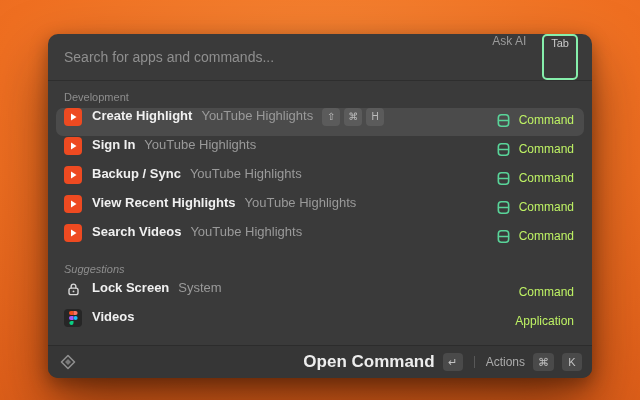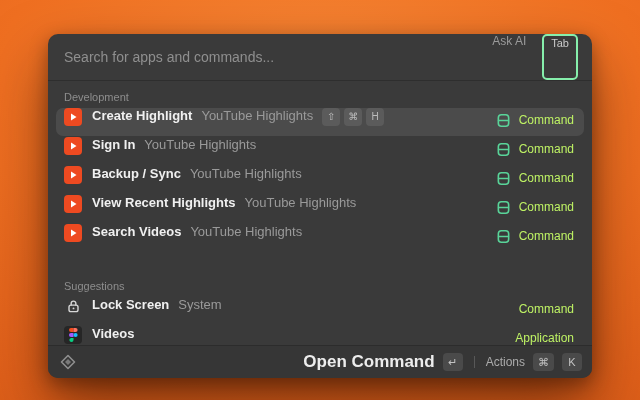--- a/index.html
+++ b/index.html
@@ -19,21 +19,21 @@
   .searchbar { height: 46px; display: flex; padding: 0 14px 0 16px; flex: none; }
   .search-input { flex: 1; background: transparent; border: none; outline: none;
     color: #ececec; font-size: 14px; font-family: "Liberation Sans", sans-serif; }
   .search-input::placeholder { color: #8f8f8f; opacity: 1; }
   .askai { color: #9a9a9a; font-size: 12px; margin-right: 16px; white-space: nowrap; }
   .tabkey { border: 2px solid #86efac; border-radius: 5px; color: #c9c9c9;
     font-size: 11px; padding: 2px 7px; line-height: 1; }
   
   .list { flex: 1; border-top: 1px solid #2e2e2e; padding: 2px 8px 0; overflow: hidden; }
   .section-title { font-size: 11px; color: #8d8d8d; margin: 8px 8px 5px; }
-  .section-title.suggestions { margin-top: 28px; }
+  .section-title.suggestions { margin-top: 11px; font-style: italic; }
   .row { height: 28px; border-radius: 7px; display: flex; 
     padding: 0 10px 4px 8px; margin-bottom: 1px; }
   .row.selected { background: #4b4b4b; }
   .row-icon { width: 18px; height: 18px; flex: none; margin-right: 10px;
     display: flex; align-items: center; justify-content: center; }
   .yt-icon { width: 18px; height: 18px; border-radius: 4px; background: #ee4a21;
     display: flex; align-items: center; justify-content: center; }
   .app-icon-dark { width: 18px; height: 18px; border-radius: 4px; background: #262626;
     display: flex; align-items: center; justify-content: center; }
   .row-title { font-size: 13px; font-weight: 600; color: #f0f0f0; white-space: nowrap; }

